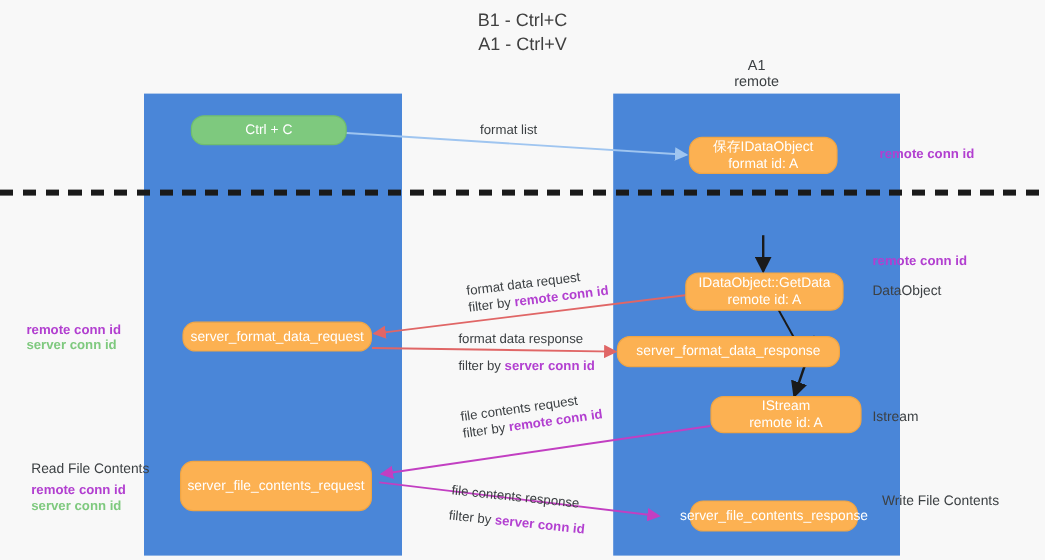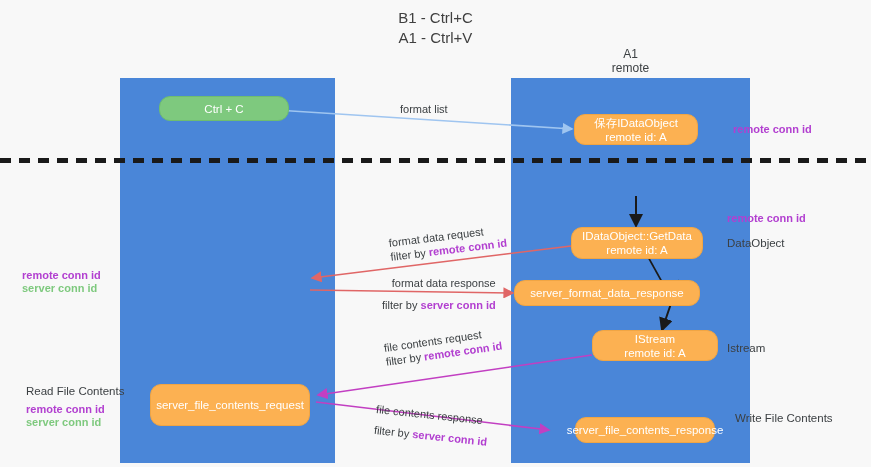--- a/index.html
+++ b/index.html
@@ -148,44 +148,45 @@
     <line x1="647" y1="255" x2="672" y2="300" stroke="#1a1a1a" stroke-width="1.6"></line>
 
     <line x1="592" y1="355" x2="318" y2="395" stroke="#c23fc2" stroke-width="1.6" marker-end="url(#ah-purple)"></line>
 
     <line x1="316" y1="402" x2="549" y2="430" stroke="#c23fc2" stroke-width="1.6" marker-end="url(#ah-purple)"></line>
   </svg>
 
   <div class="abs node green" style="left:159px; top:96px; width:130px; height:25px;">Ctrl + C</div>
 
   <div class="abs node orange" style="left:574px; top:114px; width:124px; height:31px;">保存IDataObject
-remote id: A</div>
+format id: A</div>
 
 
   <div class="abs node orange" style="left:571px; top:227px; width:132px; height:32px;">IDataObject::GetData
 remote id: A</div>
 
+  <div class="abs node orange" style="left:152px; top:268px; width:158px; height:25px;">server_format_data_request</div>
 
   <div class="abs node orange" style="left:514px; top:280px; width:186px; height:26px;">server_format_data_response</div>
 
   <div class="abs node orange" style="left:592px; top:330px; width:126px; height:31px;">IStream
 remote id: A</div>
 
   <div class="abs node orange" style="left:150px; top:384px; width:160px; height:42px;">server_file_contents_request</div>
 
   <div class="abs node orange" style="left:575px; top:417px; width:140px; height:26px;">server_file_contents_response</div>
 
   <div class="abs lbl" style="left:400px; top:102px;">format list</div>
 
   <div class="abs rot" style="left:388px; top:236px; transform: rotate(-7deg);">
     <div class="lbl">format data request</div>
     <div class="lbl"><span>filter by </span><span class="kw-remote">remote conn id</span></div>
   </div>
 
-  <div class="abs rot" style="left:382px; top:276px;text-align:right;">
+  <div class="abs rot" style="left:382px; top:276px;">
     <div class="lbl">format data response</div>
     <div class="lbl" style="margin-top:8px;"><span>filter by </span><span class="kw-server-purple">server conn id</span></div>
   </div>
 
   <div class="abs rot" style="left:383px; top:341px; transform: rotate(-8deg);">
     <div class="lbl">file contents request</div>
     <div class="lbl"><span>filter by </span><span class="kw-remote">remote conn id</span></div>
   </div>
 
   <div class="abs rot" style="left:377px; top:402px; transform: rotate(6deg);">

